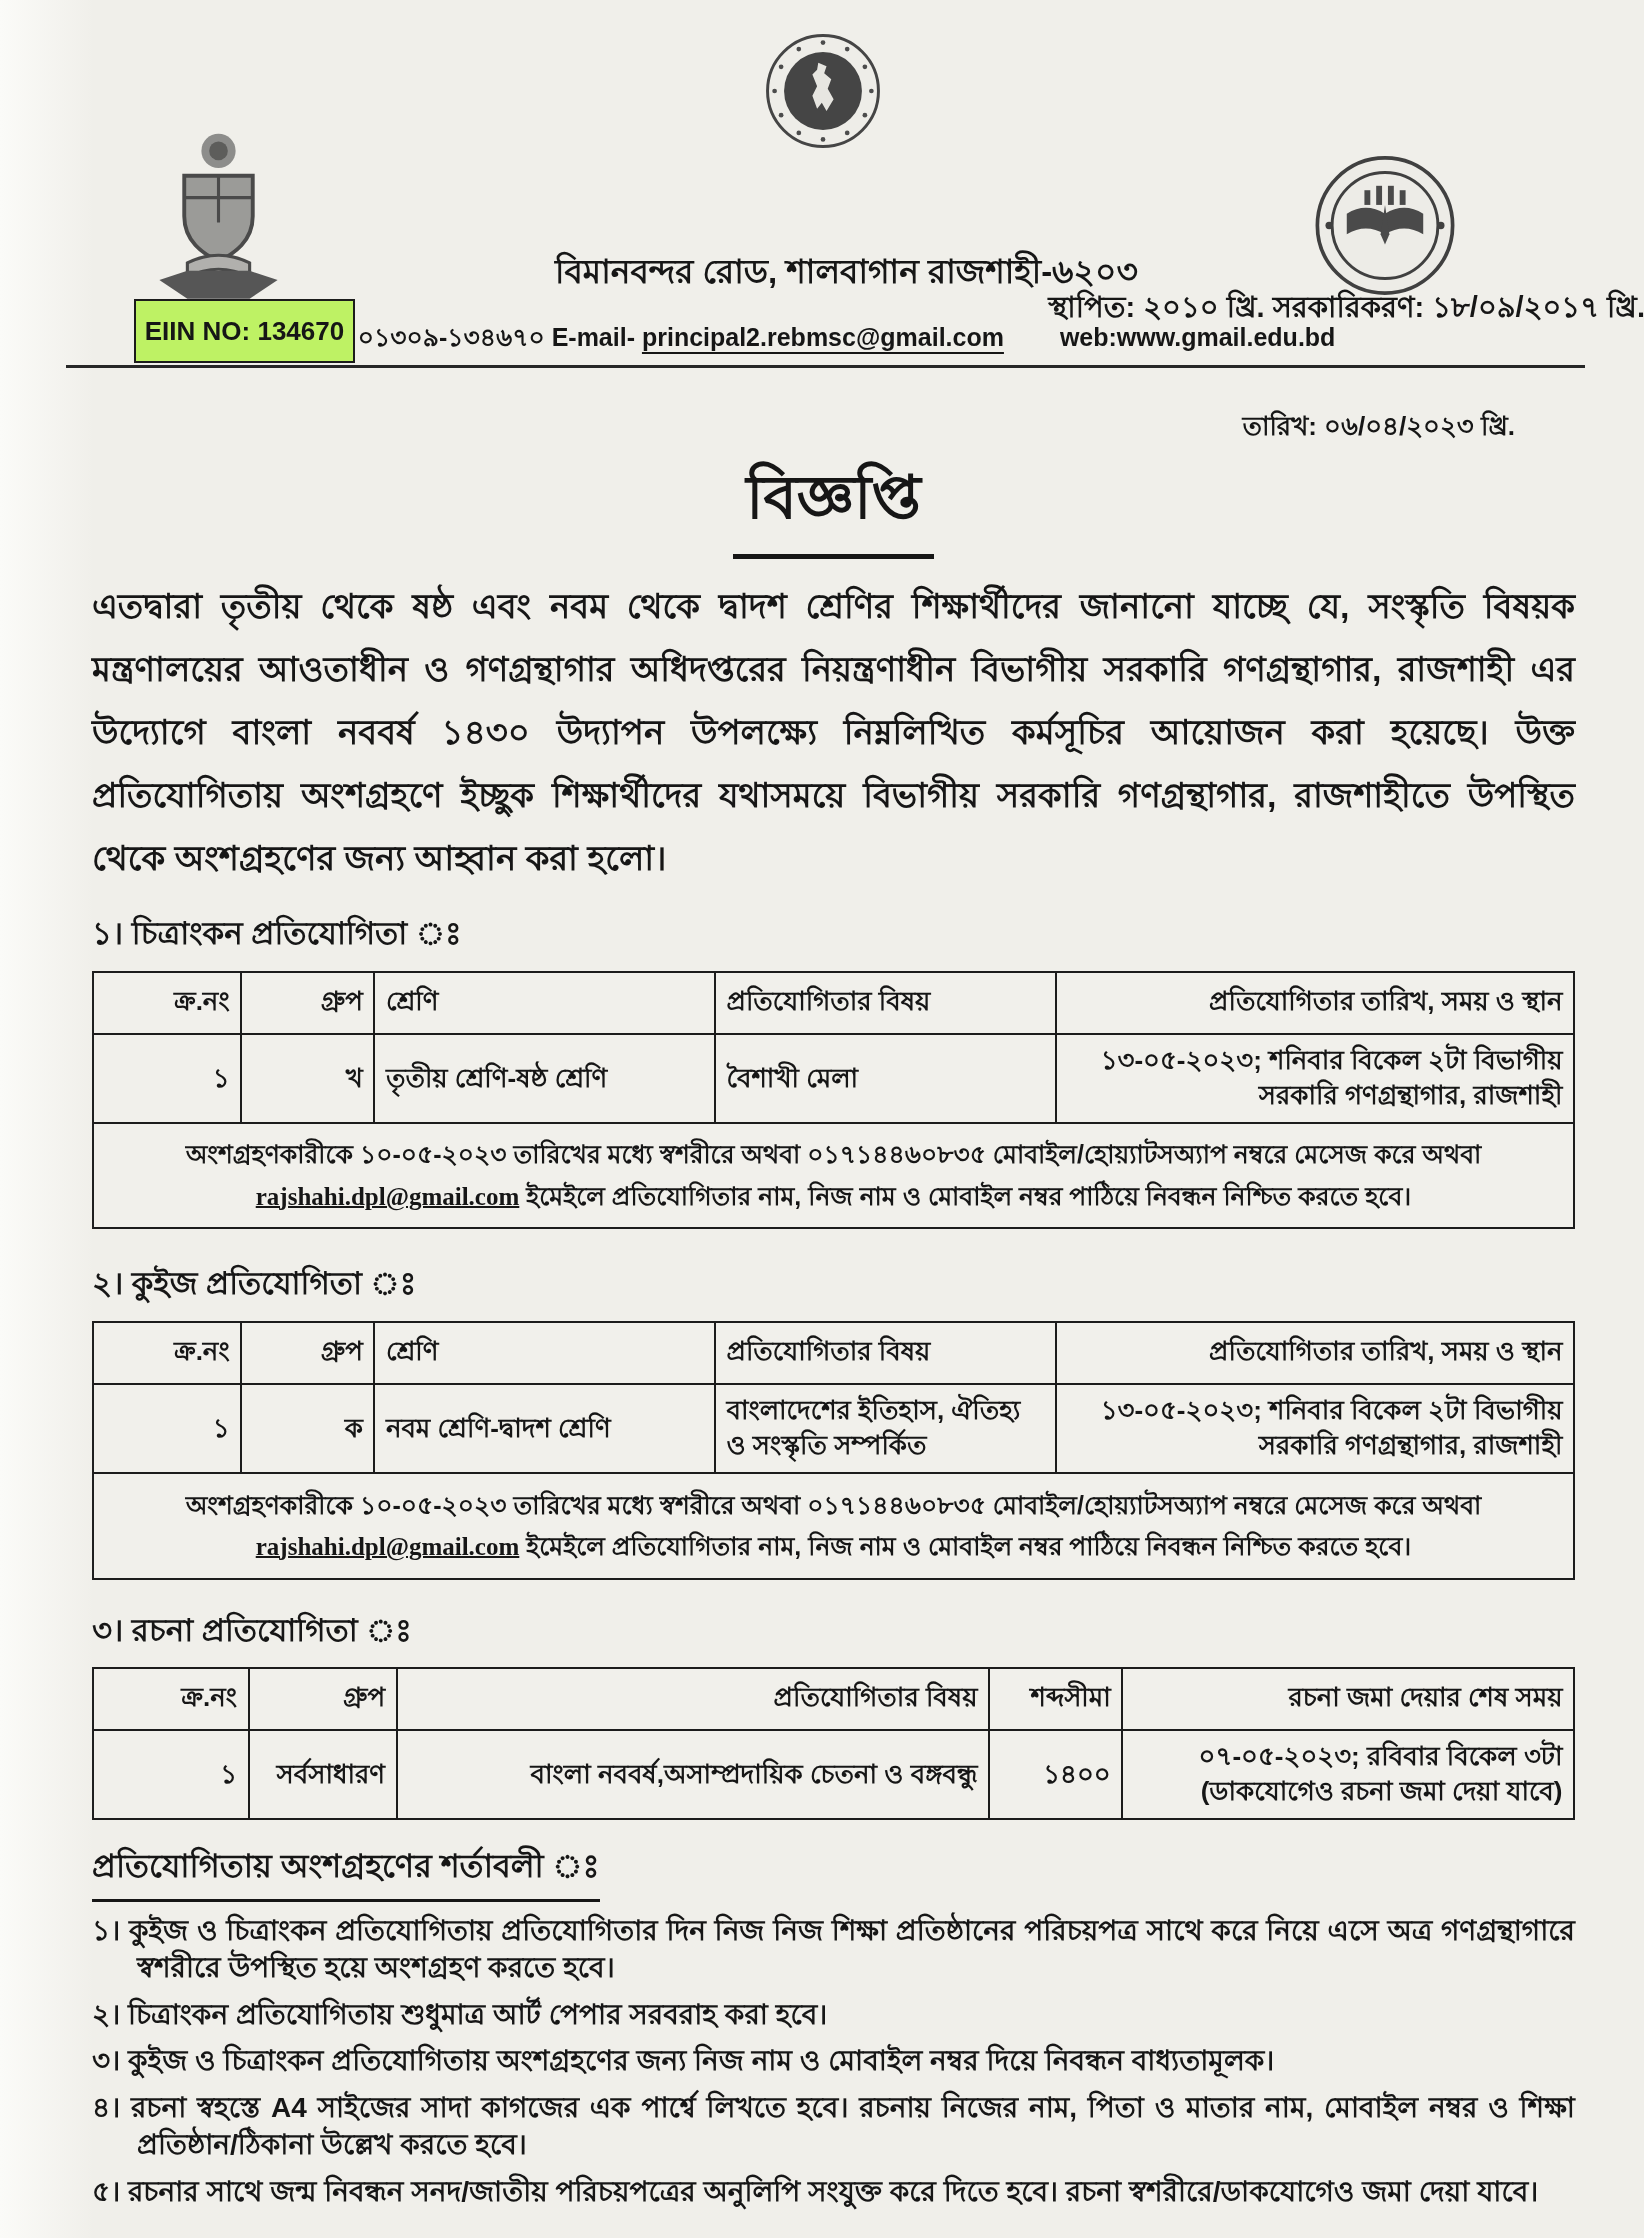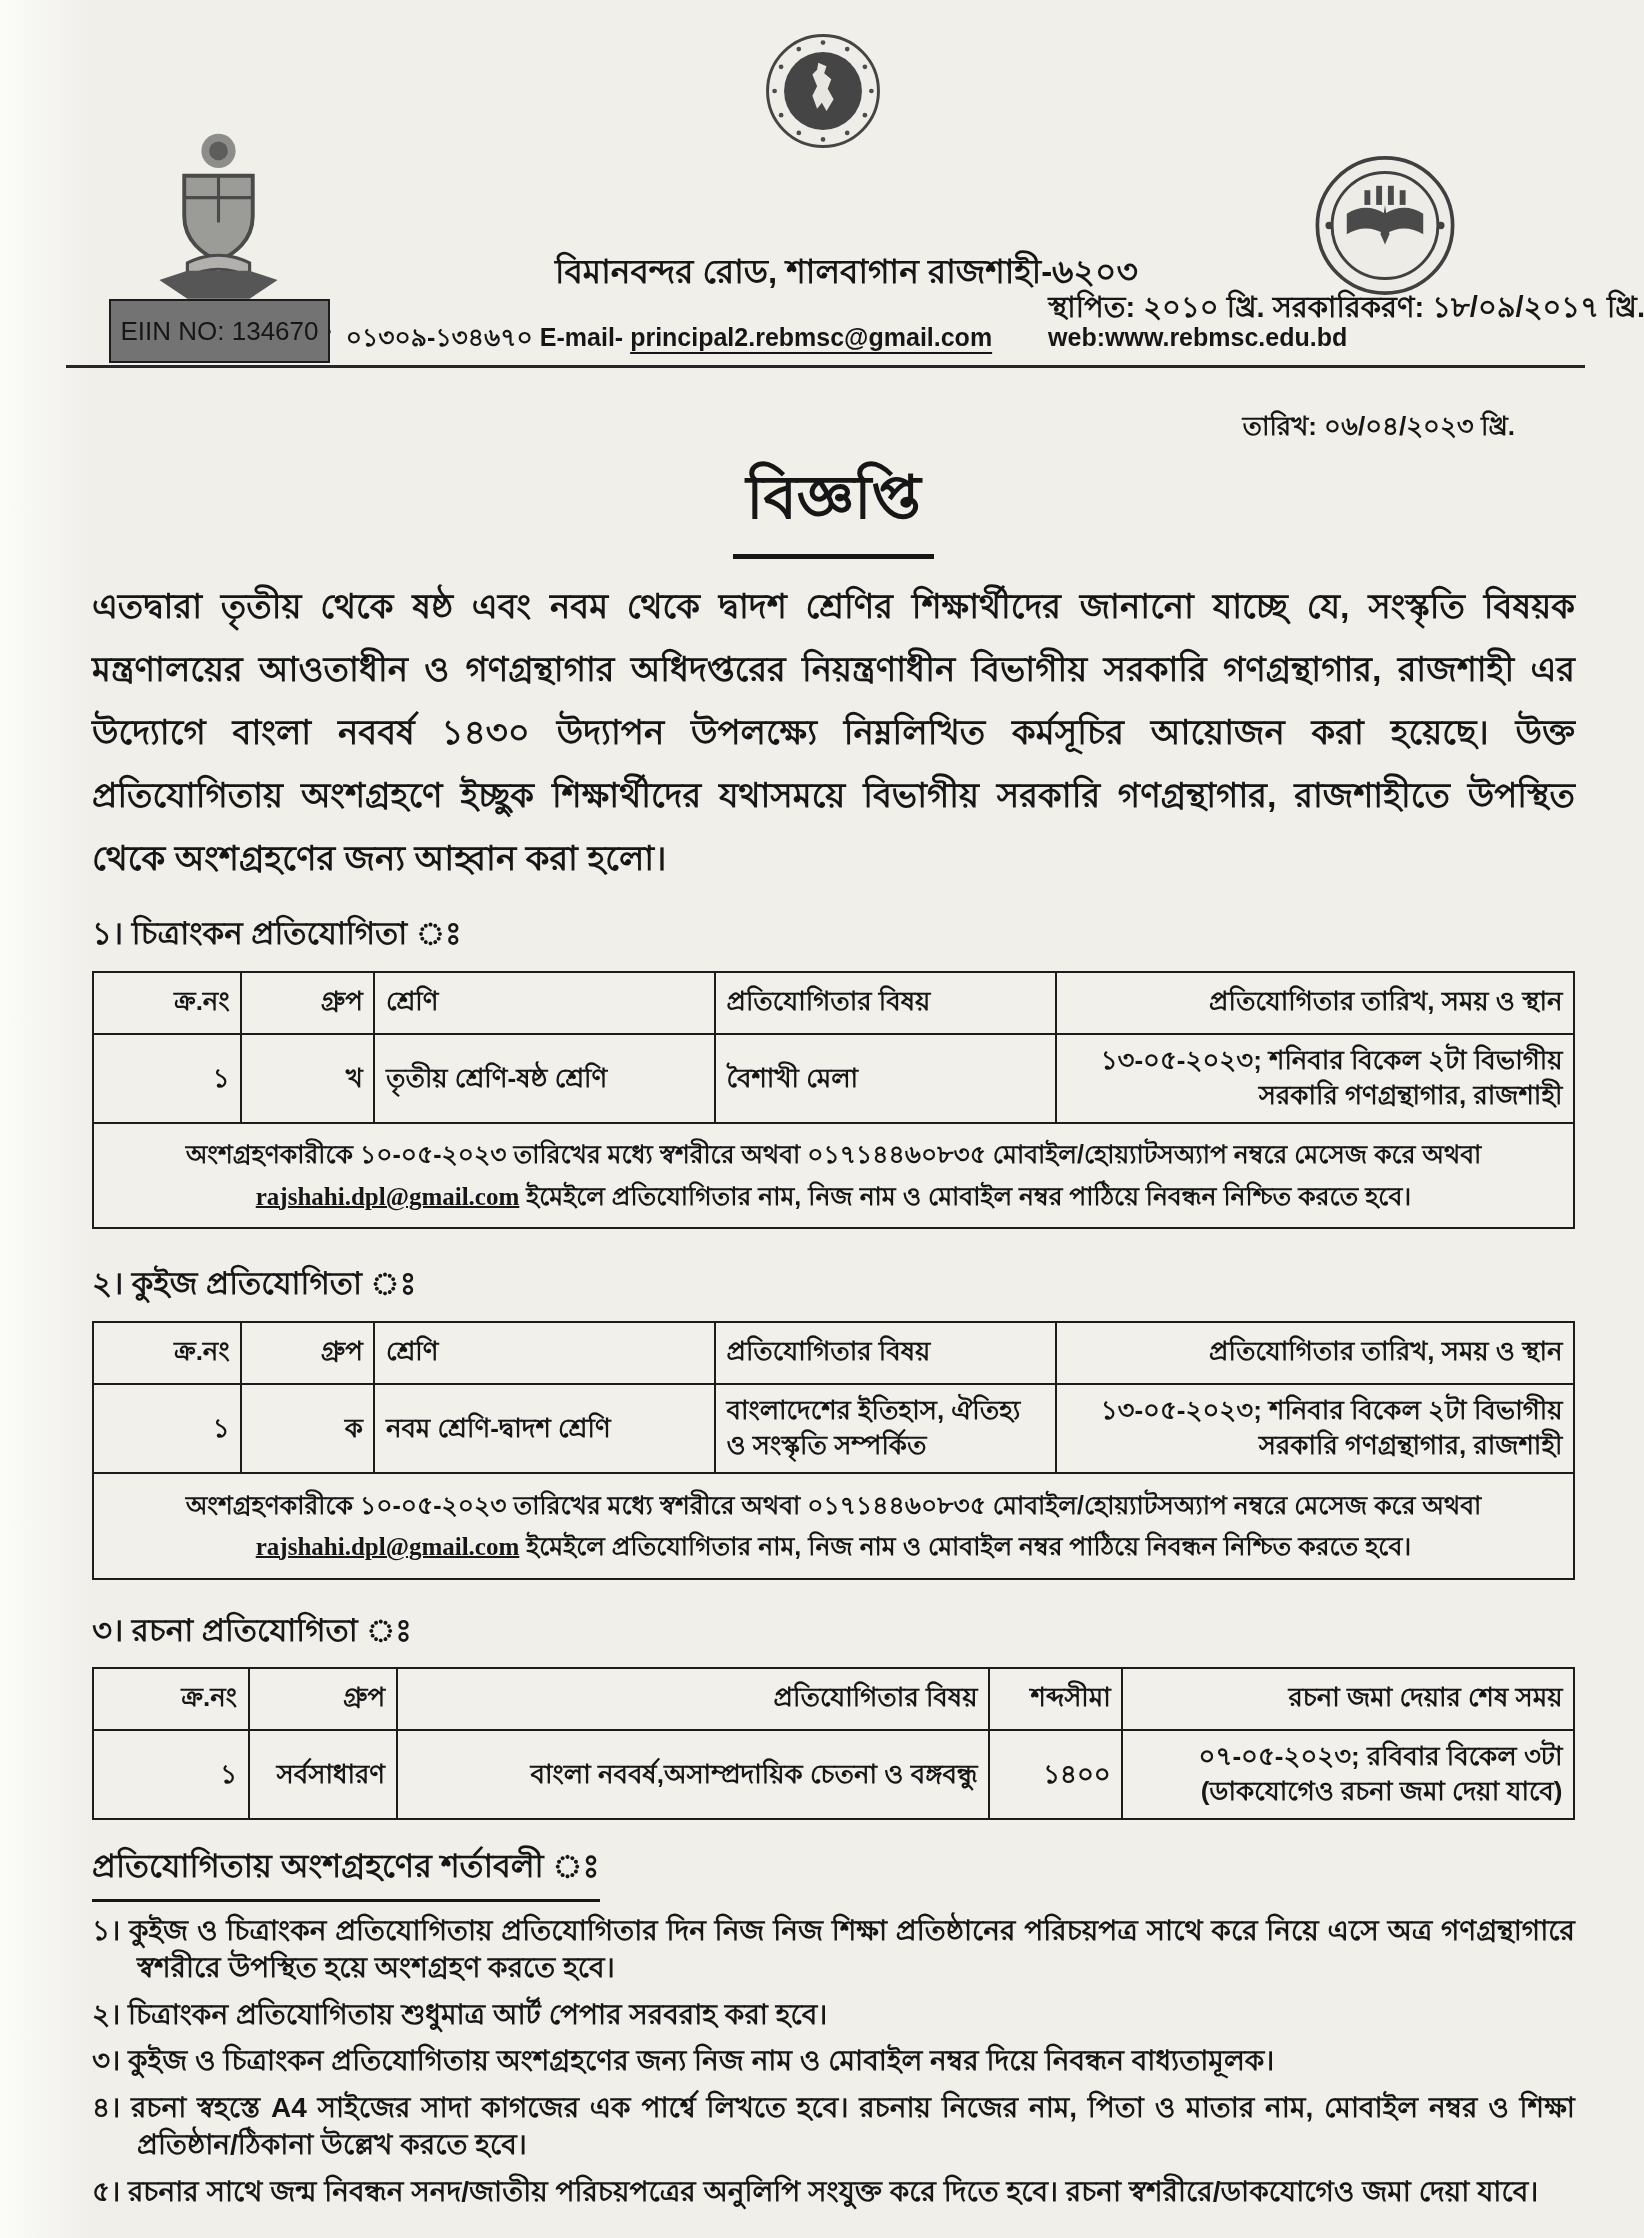--- a/index.html
+++ b/index.html
@@ -24,24 +24,24 @@
   .office { position:absolute; top:155px; width:100%; text-align:center; font-size:26px; font-weight:700; }
   .school-name { position:absolute; top:184px; width:100%; text-align:center; font-size:48px; font-weight:800; letter-spacing:0.7px; }
   .addr { position:absolute; top:246px; width:100%; text-align:center; font-size:33px; font-weight:700;padding-left:24px; }
   .est  { position:absolute; top:284px; width:100%; text-align:right; font-size:29px; font-weight:700; }
   .contact { position:absolute; top:318px; width:100%; text-align:center; font-size:25px; font-weight:600; white-space:nowrap; }
   .phone-glyph { font-size:27.6px; margin-right:6.6px; }
   .contact .email { text-decoration:underline; text-decoration-thickness:2px; text-underline-offset:5.9px; }
   .contact .web { margin-left:49px; }
   .crest { position:absolute; left:135px; top:126px; width:167px; height:179px; }
   .eiin {
-    position:absolute; left:109px; top:299px; width:217px; height:60px;
-    border:2.6px solid #1c1c1c; background:#737373;
+    position:absolute; left:134px; top:299px; width:217px; height:60px;
+    border:2.6px solid #1c1c1c; background:#bef264;
     display:flex; align-items:center; justify-content:center;
-    font-size:26px; font-weight:400;
+    font-size:26px; font-weight:700;
   }
   .bseal { position:absolute; right:185px; top:152px; width:150px; height:147px; }
   .codes {
     position:absolute; right:54px; top:274px; width:360px;
     border:2.6px solid #1c1c1c; padding:10.5px 0 7.9px;
     text-align:center; font-size:25px; font-weight:700; line-height:1.55;
   }
   .hdr-line { position:absolute; left:66px; right:60px; bottom:0; height:3.3px; background:#272727; }
 
   
@@ -128,21 +128,21 @@
     </svg>
 
     <div class="addr">বিমানবন্দর রোড, শালবাগান রাজশাহী-৬২০৩</div>
     <div class="est">স্থাপিত: ২০১০ খ্রি.  সরকারিকরণ: ১৮/০৯/২০১৭ খ্রি.</div>
 
     <div class="contact">
       <span class="phone-glyph">☏</span>
       <span>০১৩০৯-১৩৪৬৭০</span>
       <span>E-mail-</span>
       <span class="email">principal2.rebmsc@gmail.com</span>
-      <span class="web">web:www.rebmsc.edu.bd</span>
+      <span class="web">web:www.gmail.edu.bd</span>
     </div>
 
     <div class="eiin">EIIN NO: 134670</div>
 
 
     <div class="hdr-line"></div>
   </div>
 
   <div class="content">
 

